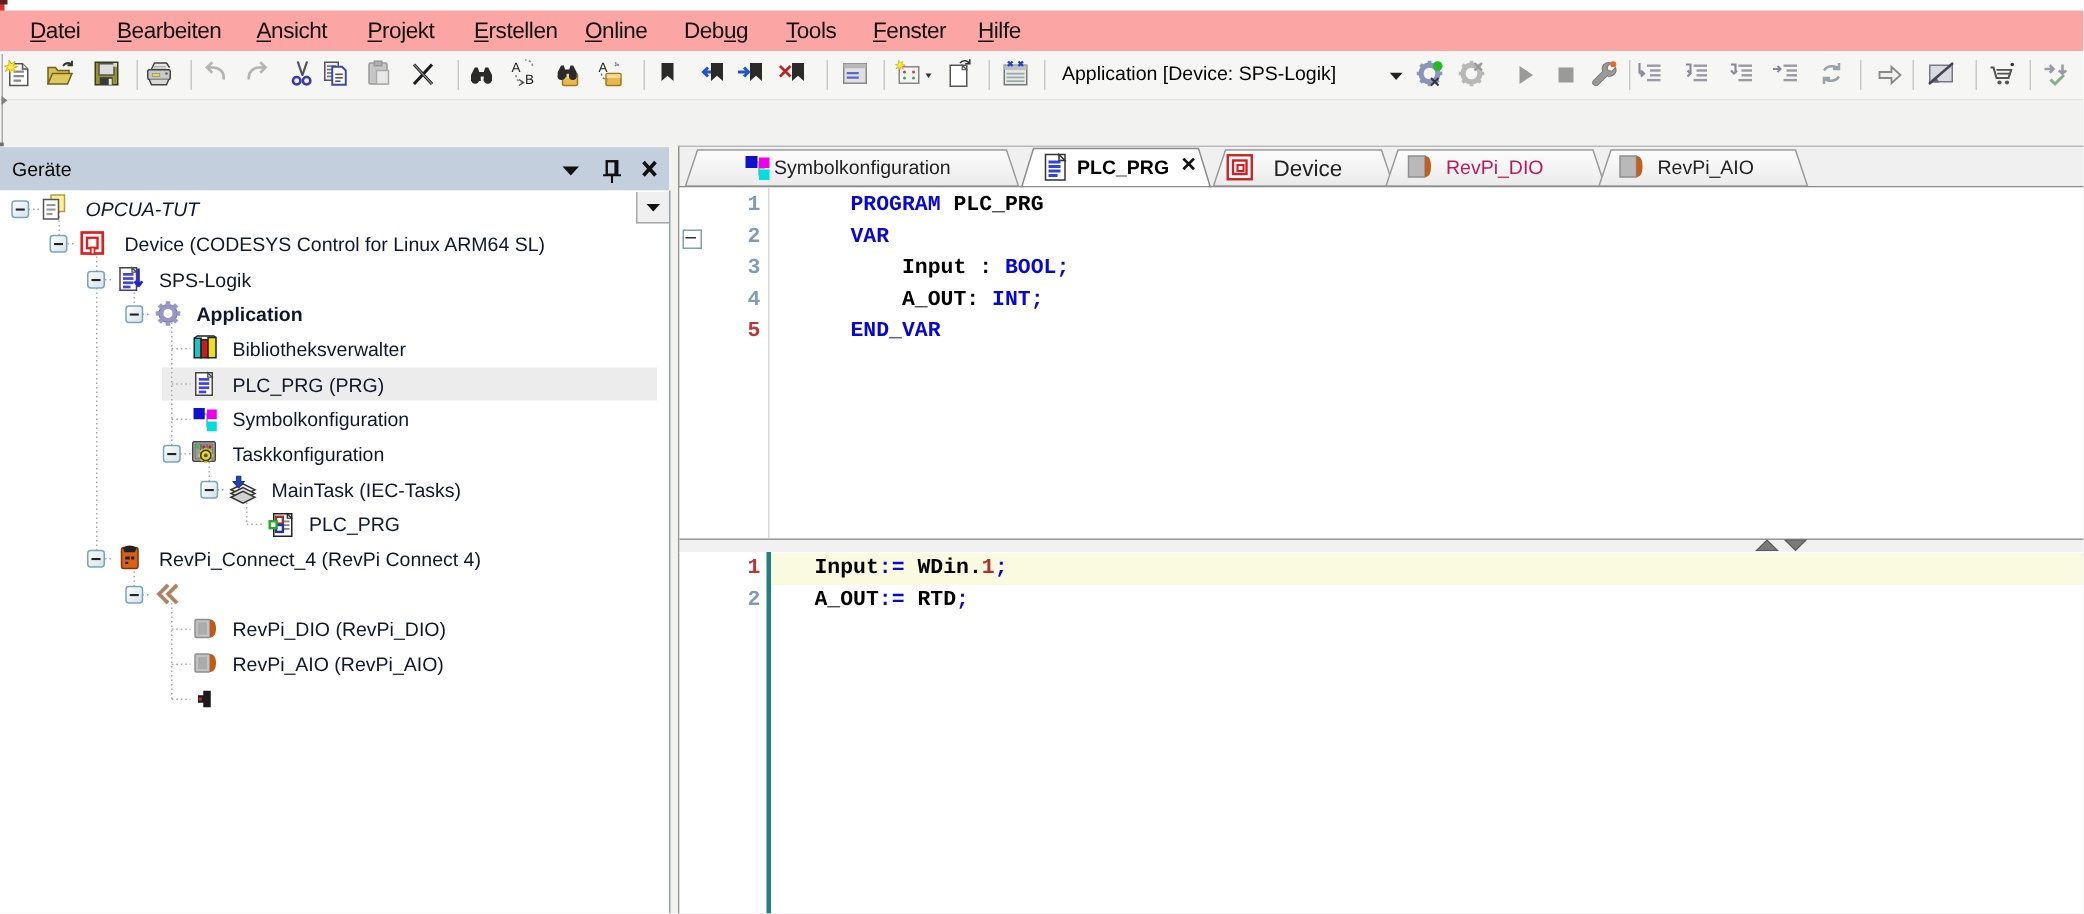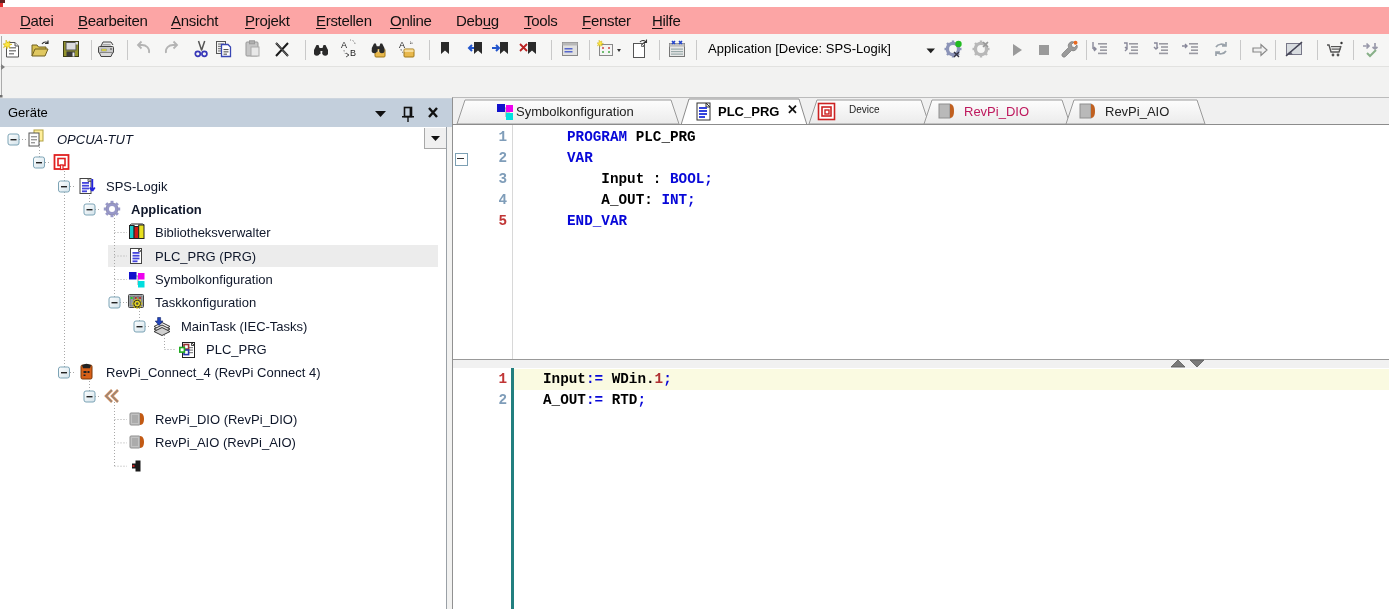--- a/index.html
+++ b/index.html
@@ -2,21 +2,21 @@
 <html><head><meta charset="utf-8"><style>
 html,body{margin:0;padding:0;}
 body{width:1389px;height:609px;position:relative;font-family:"Liberation Sans",sans-serif;background:#fff;overflow:hidden;}
 .abs{position:absolute;}
 #menubar{left:0;top:7px;width:1389px;height:27px;background:#fca5a5;}
 .mi{position:absolute;top:5px;font-size:15px;letter-spacing:-0.3px;color:#111;}
 .mi u{text-decoration-thickness:1px;text-underline-offset:2px;}
 #toolbar{left:0;top:34px;width:1389px;height:32px;background:#f6f6f5;border-bottom:1px solid #e2e2e0;}
 #dock{left:0;top:67px;width:1389px;height:542px;background:#f2f2f1;}
 
-#ptitle{left:0;top:98px;width:446px;height:28px;background:#c3cfdc;border-top:1px solid #cdd5de;padding-left:23px;}
+#ptitle{left:0;top:98px;width:446px;height:28px;background:#c3cfdc;border-top:1px solid #cdd5de;}
 #ptitle .t{position:absolute;left:8px;top:6px;font-size:13px;color:#000;}
 #tree{left:0;top:127px;width:446px;height:482px;background:#fff;border-right:1px solid #9aa0a6;}
 .trow{position:absolute;height:23px;font-size:13px;color:#0f172a;line-height:23px;white-space:nowrap;}
 #treesel{position:absolute;left:108px;top:118px;width:330px;height:22px;background:#ececec;}
 #treedd{position:absolute;left:424px;top:1px;width:21px;height:20px;background:#f0f0f0;border:1px solid #a8a8a8;border-top:none;border-right:none;}
 
 #epane{left:452px;top:97px;width:937px;height:512px;background:#f0f0f0;border-left:1px solid #919191;border-top:1px solid #bbb;}
 #tabline{left:452px;top:124px;width:937px;height:1px;background:#8c8c8c;}
 #ecup{left:453px;top:125px;width:936px;height:234px;background:#fff;}
 #esplit{left:453px;top:359px;width:936px;height:9px;background:#f1f1f1;border-top:1px solid #999;border-bottom:1px solid #999;}
@@ -541,20 +541,21 @@
       </g>
   <g transform="translate(129,307)">
         <use href="#mod16"></use>
       </g>
   <g transform="translate(129,331)">
     <path d="M3 5.5 h3.5 V2.5 h5 v11 h-5 V10.5 h-3.5 z" fill="#1a1a1a"></path>
     <rect x="3.5" y="7" width="2" height="2" fill="#cc2222"></rect>
   </g>
   </svg>
   <div class="trow" style="left:57px;top:1px;font-style:italic;">OPCUA-TUT</div>
+  <div class="trow" style="left:83px;top:24px;">Device (CODESYS Control for Linux ARM64 SL)</div>
   <div class="trow" style="left:106px;top:48px;">SPS-Logik</div>
   <div class="trow" style="left:131px;top:71px;font-weight:bold;">Application</div>
   <div class="trow" style="left:155px;top:94px;">Bibliotheksverwalter</div>
   <div class="trow" style="left:155px;top:118px;">PLC_PRG (PRG)</div>
   <div class="trow" style="left:155px;top:141px;">Symbolkonfiguration</div>
   <div class="trow" style="left:155px;top:164px;">Taskkonfiguration</div>
   <div class="trow" style="left:181px;top:188px;">MainTask (IEC-Tasks)</div>
   <div class="trow" style="left:206px;top:211px;">PLC_PRG</div>
   <div class="trow" style="left:106px;top:234px;">RevPi_Connect_4 (RevPi Connect 4)</div>
   <div class="trow" style="left:155px;top:281px;">RevPi_DIO (RevPi_DIO)</div>
@@ -602,21 +603,21 @@
   <path d="M12 1 c3 0 4 3 4 7 c0 4 -1 7 -4 7 z" fill="#c06020"></path>
 </g>
 <g transform="translate(627,6)">
   <rect x="1" y="1" width="11" height="14" fill="#b9b9b9" stroke="#8f8f8f"></rect>
   <path d="M12 1 c3 0 4 3 4 7 c0 4 -1 7 -4 7 z" fill="#c06020"></path>
 </g>
 </svg>
 <span class="abs" style="left:516px;top:104px;font-size:13px;color:#222;">Symbolkonfiguration</span>
 <span class="abs" style="left:718px;top:104px;font-size:13px;font-weight:bold;color:#000;">PLC_PRG</span>
 <span class="abs" style="left:787px;top:102px;font-size:13px;font-weight:bold;color:#111;">✕</span>
-<span class="abs" style="left:849px;top:104px;font-size:10px;color:#222;">Device</span>
+<span class="abs" style="left:849px;top:104px;font-size:15px;color:#222;">Device</span>
 <span class="abs" style="left:964px;top:104px;font-size:13px;color:#be185d;">RevPi_DIO</span>
 <span class="abs" style="left:1105px;top:104px;font-size:13px;color:#222;">RevPi_AIO</span>
 <div class="abs" id="tabline"></div>
 <div class="abs" id="ecup"></div>
 <div class="abs" id="upsep"></div>
 <div class="abs" id="esplit"></div>
 <div class="abs" id="eclow"></div>
 <div class="abs" id="yellowline"></div>
 <div class="abs" id="lowsep"></div>
 

